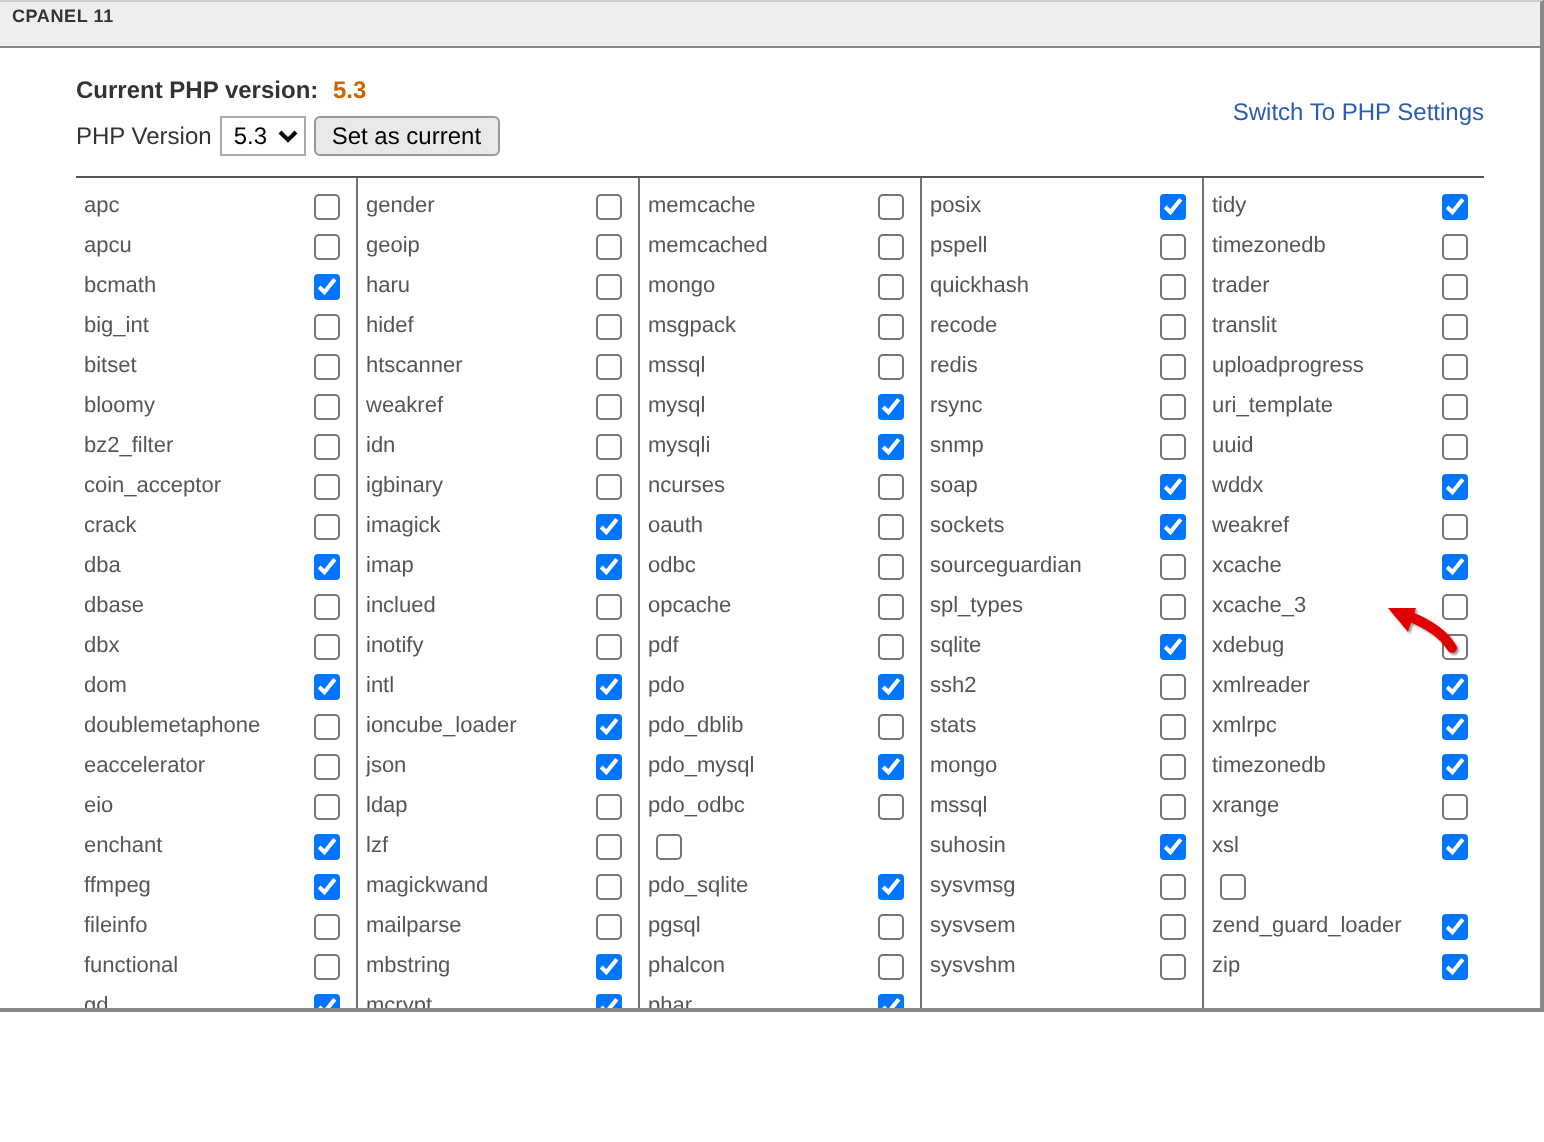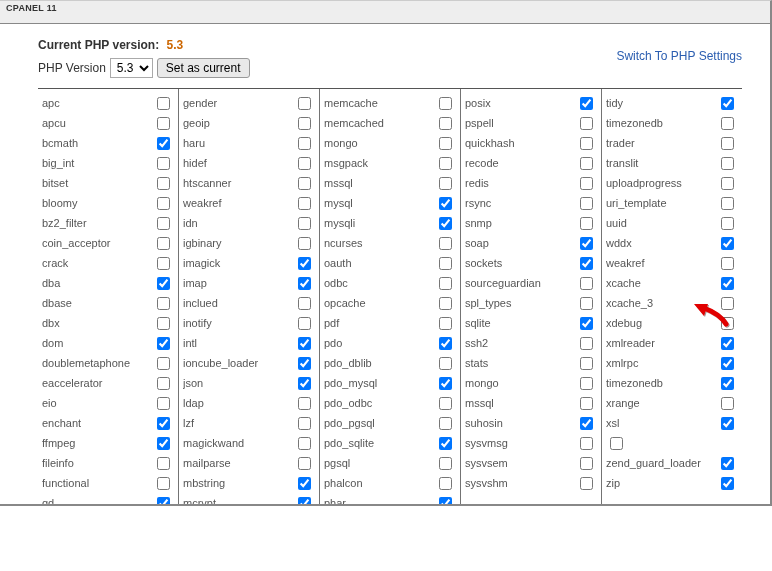--- a/index.html
+++ b/index.html
@@ -279,21 +279,20 @@
           </div>
           <div class="ext-row">
             <span class="name">pdo_mysql</span>
             <input type="checkbox" checked="" style="">
           </div>
           <div class="ext-row">
             <span class="name">pdo_odbc</span>
             <input type="checkbox" style="">
           </div>
           <div class="ext-row">
-            <span class="name">pdo_pgsql</span>
             <input type="checkbox" style="">
           </div>
           <div class="ext-row">
             <span class="name">pdo_sqlite</span>
             <input type="checkbox" checked="" style="">
           </div>
           <div class="ext-row">
             <span class="name">pgsql</span>
             <input type="checkbox" style="">
           </div>

